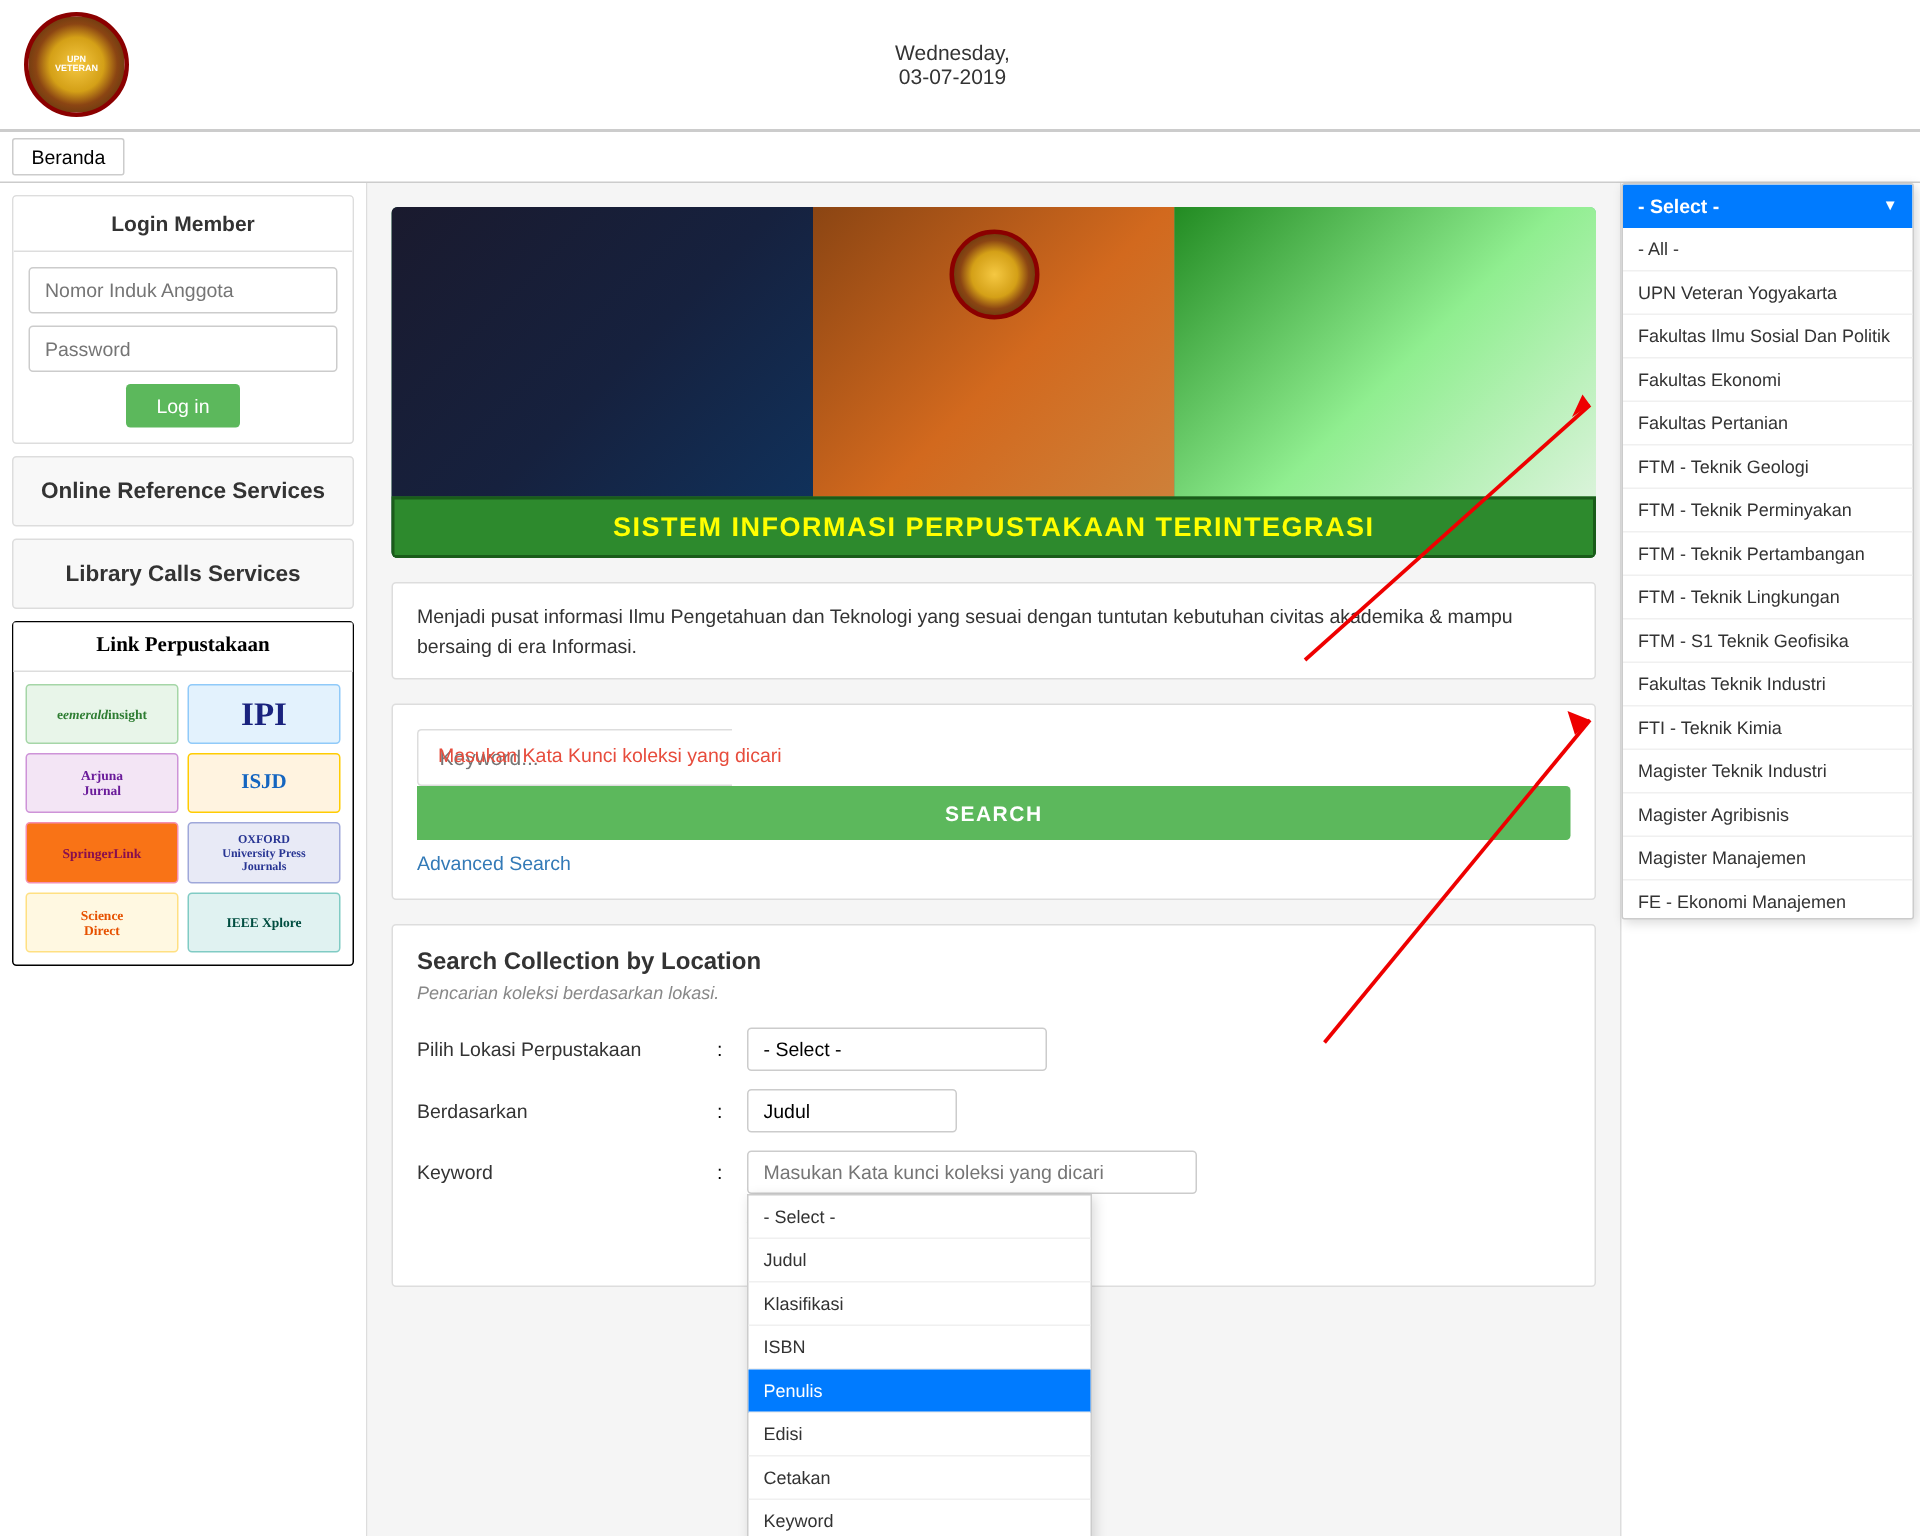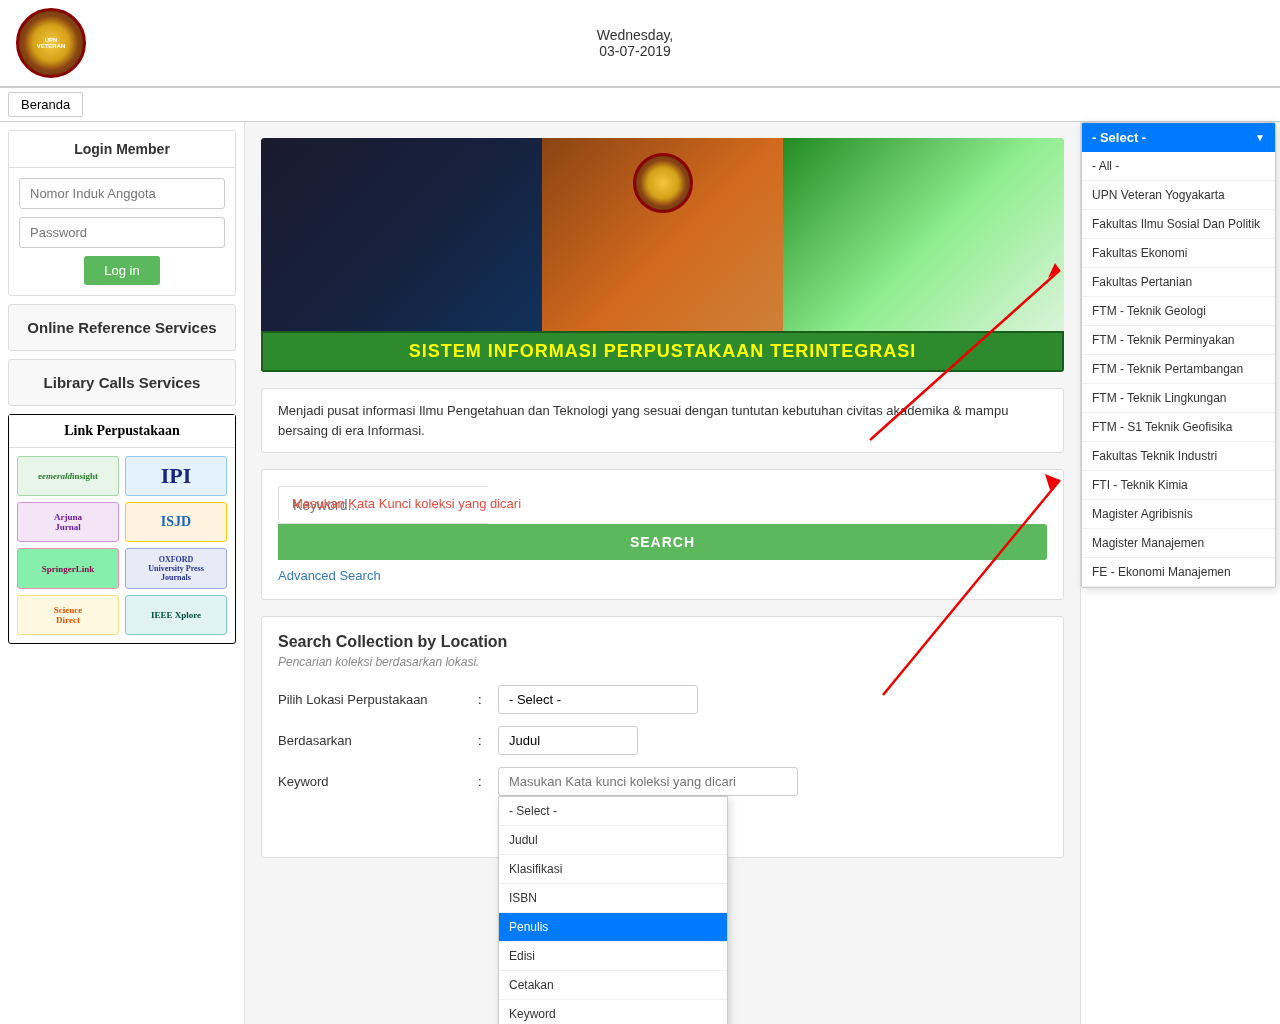--- a/index.html
+++ b/index.html
@@ -120,21 +120,21 @@
       display: flex;
       align-items: center;
       justify-content: center;
       font-size: 11px;
       font-weight: bold;
     }
     .link-item.emerald { background: #e8f5e9; color: #2e7d32; border-color: #a5d6a7; }
     .link-item.ipi { background: #e3f2fd; color: #1565c0; border-color: #90caf9; font-size: 20px; font-weight: bold; }
     .link-item.arjuna { background: #f3e5f5; color: #6a1b9a; border-color: #ce93d8; font-size: 10px; }
     .link-item.isjd { background: #fff3e0; color: #e65100; border-color: #ffcc02; font-size: 16px; font-weight: bold; }
-    .link-item.springer { background: #86efac; color: #880e4f; border-color: #f48fb1; font-size: 10px; }
+    .link-item.springer { background: #f97316; color: #880e4f; border-color: #f48fb1; font-size: 10px; }
     .link-item.oxford { background: #e8eaf6; color: #283593; border-color: #9fa8da; font-size: 9px; font-weight: bold; }
     .link-item.sciencedirect { background: #fff8e1; color: #f57f17; border-color: #ffe082; font-size: 10px; }
     .link-item.ieeexplore { background: #e0f2f1; color: #004d40; border-color: #80cbc4; font-size: 10px; }
     .online-ref-section {
       background: #f8f8f8;
       border: 1px solid #ddd;
       margin: 8px;
       border-radius: 3px;
       cursor: pointer;
     }
@@ -570,20 +570,21 @@
           <div class="location-item">Fakultas Ilmu Sosial Dan Politik</div>
           <div class="location-item">Fakultas Ekonomi</div>
           <div class="location-item">Fakultas Pertanian</div>
           <div class="location-item">FTM - Teknik Geologi</div>
           <div class="location-item">FTM - Teknik Perminyakan</div>
           <div class="location-item">FTM - Teknik Pertambangan</div>
           <div class="location-item">FTM - Teknik Lingkungan</div>
           <div class="location-item">FTM - S1 Teknik Geofisika</div>
           <div class="location-item">Fakultas Teknik Industri</div>
           <div class="location-item">FTI - Teknik Kimia</div>
+          <div class="location-item">Magister Teknik Industri</div>
           <div class="location-item">Magister Agribisnis</div>
           <div class="location-item">Magister Manajemen</div>
           <div class="location-item">FE - Ekonomi Manajemen</div>
         </div>
     </div>
   </div>
 </div>
 
 <svg class="arrow-overlay" viewBox="0 0 1280 1024" xmlns="http://www.w3.org/2000/svg">
 

